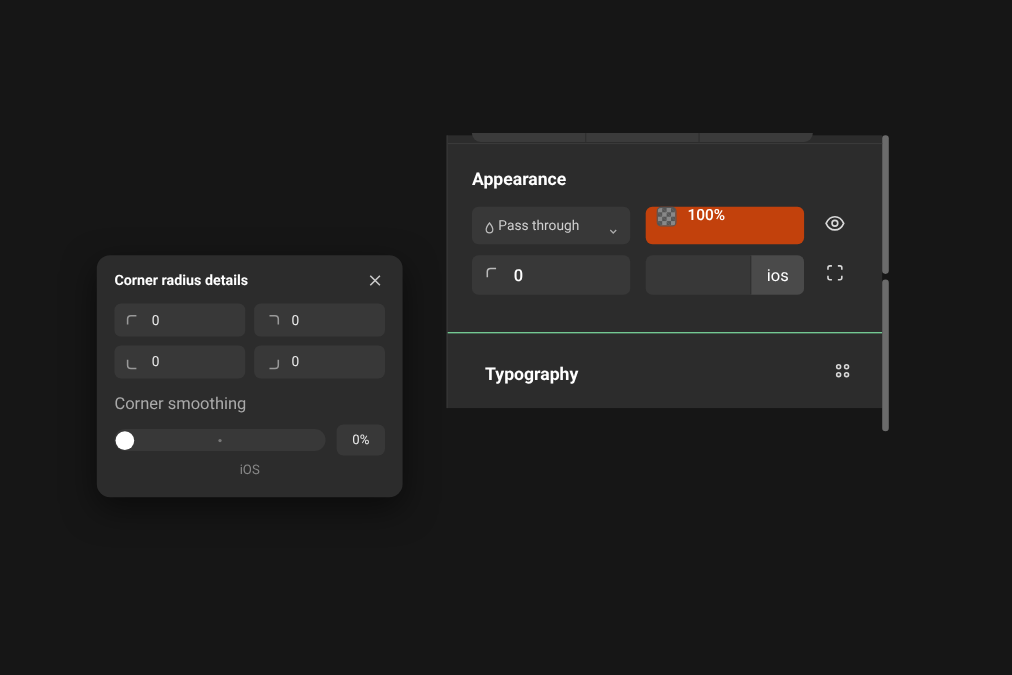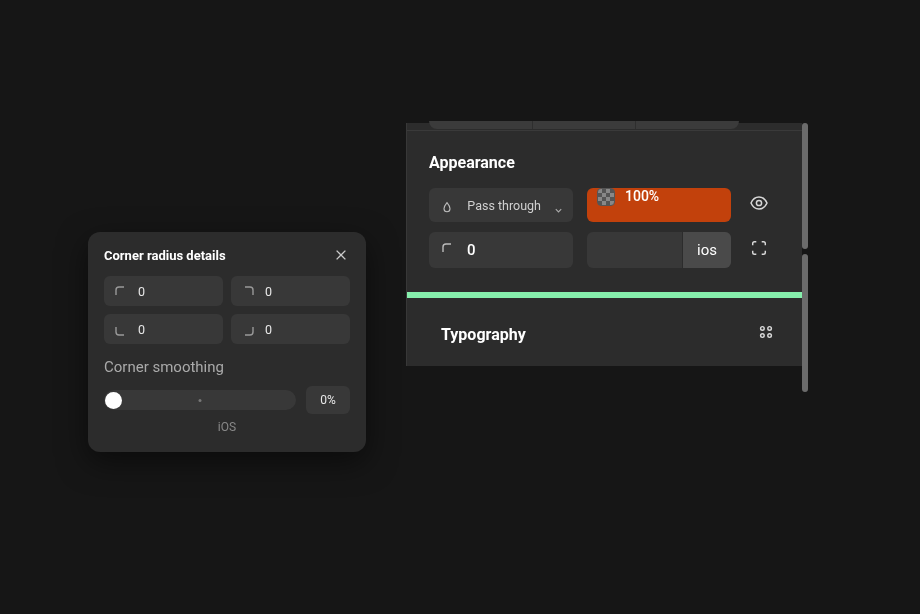--- a/index.html
+++ b/index.html
@@ -178,22 +178,22 @@
       border-radius: 0 0 8px 8px;
       display:flex;
     }
     .mini-segment-strip .seg {
       flex:1;
       border-right:1px solid #2e2e2e;
     }
     .mini-segment-strip .seg:last-child{border-right:none;}
 
     .appearance-section {
-      padding: 22px 22px 14px 22px;
-      border-bottom: 6px solid #86efac;
+      padding: 22px 22px 24px 22px;
+      border-bottom: 1px solid #86efac;
     }
     .section-header-row {
       display:flex;
       align-items:center;
       justify-content: space-between;
     }
     .section-title {
       color: #fff;
       font-size: 16px;
       font-weight: 700;
@@ -206,22 +206,21 @@
       margin-bottom: 10px;
     }
     .blend-mode-field {
       flex: 0 0 144px;
       background: #383838;
       border-radius: 6px;
       height: 34px;
       display: flex;
       align-items: center;
       padding: 0 10px;
-      gap: 12px;
-      text-align: right;
+      gap: 0;
     }
     .blend-drop-icon {
       width: 14px;
       height: 14px;
       flex-shrink:0;
     }
     .blend-mode-text {
       color: #d0d0d0;
       font-size: 12.5px;
       flex: 1;

